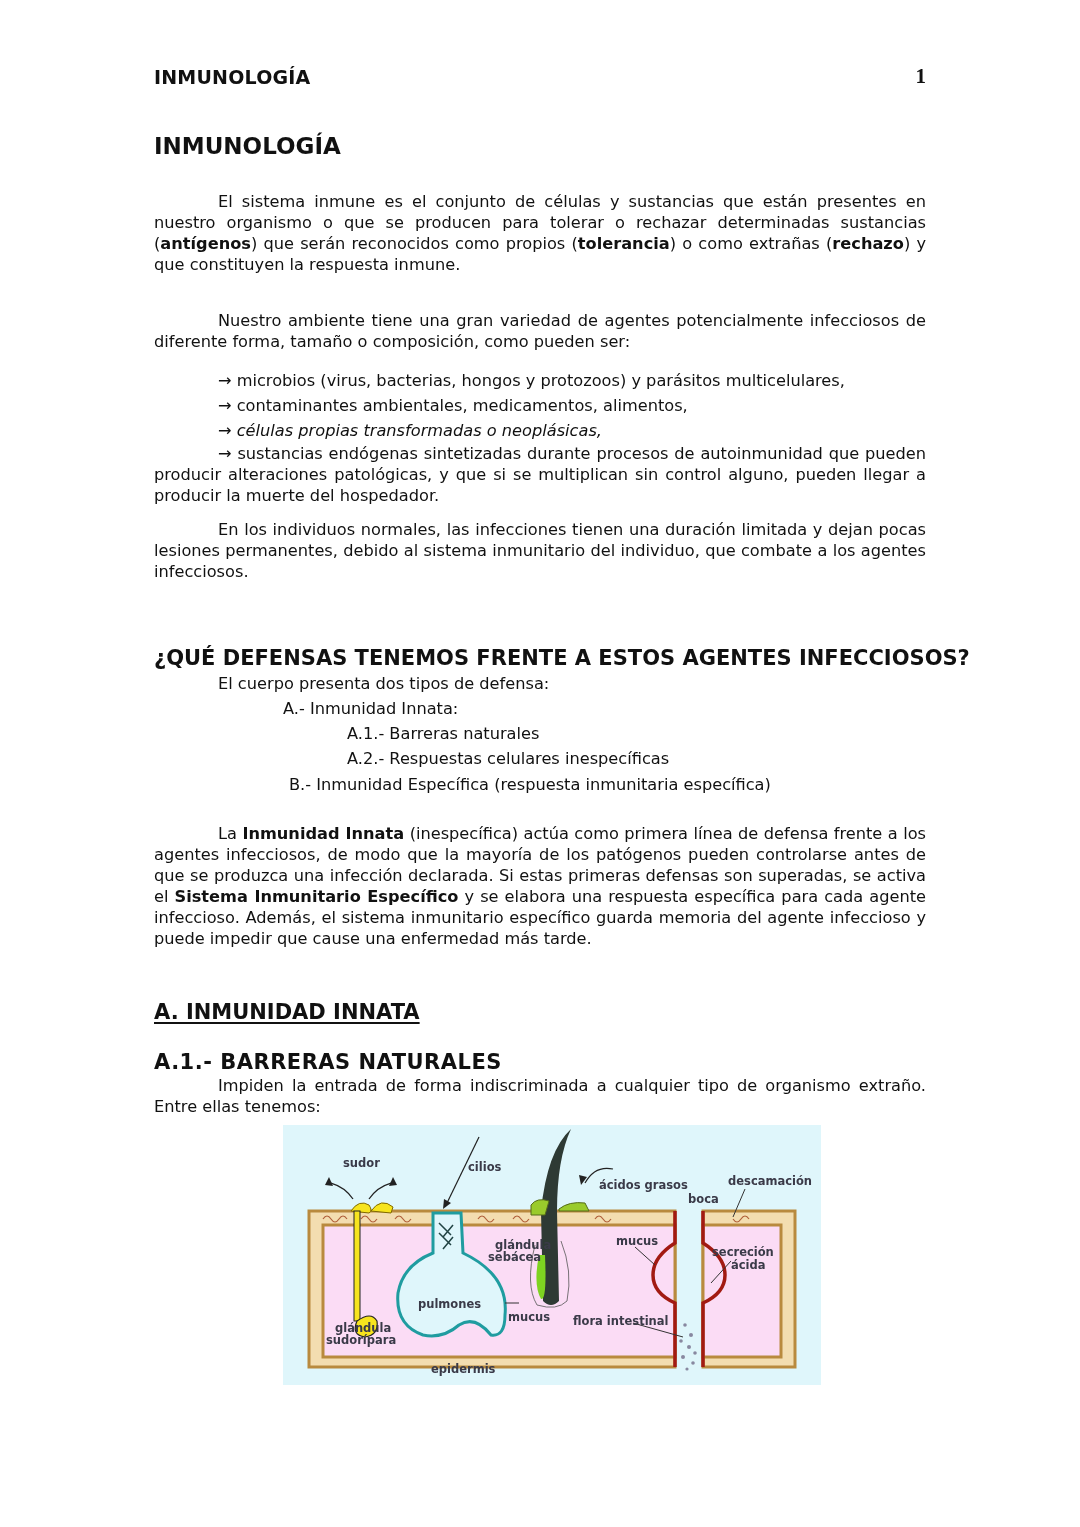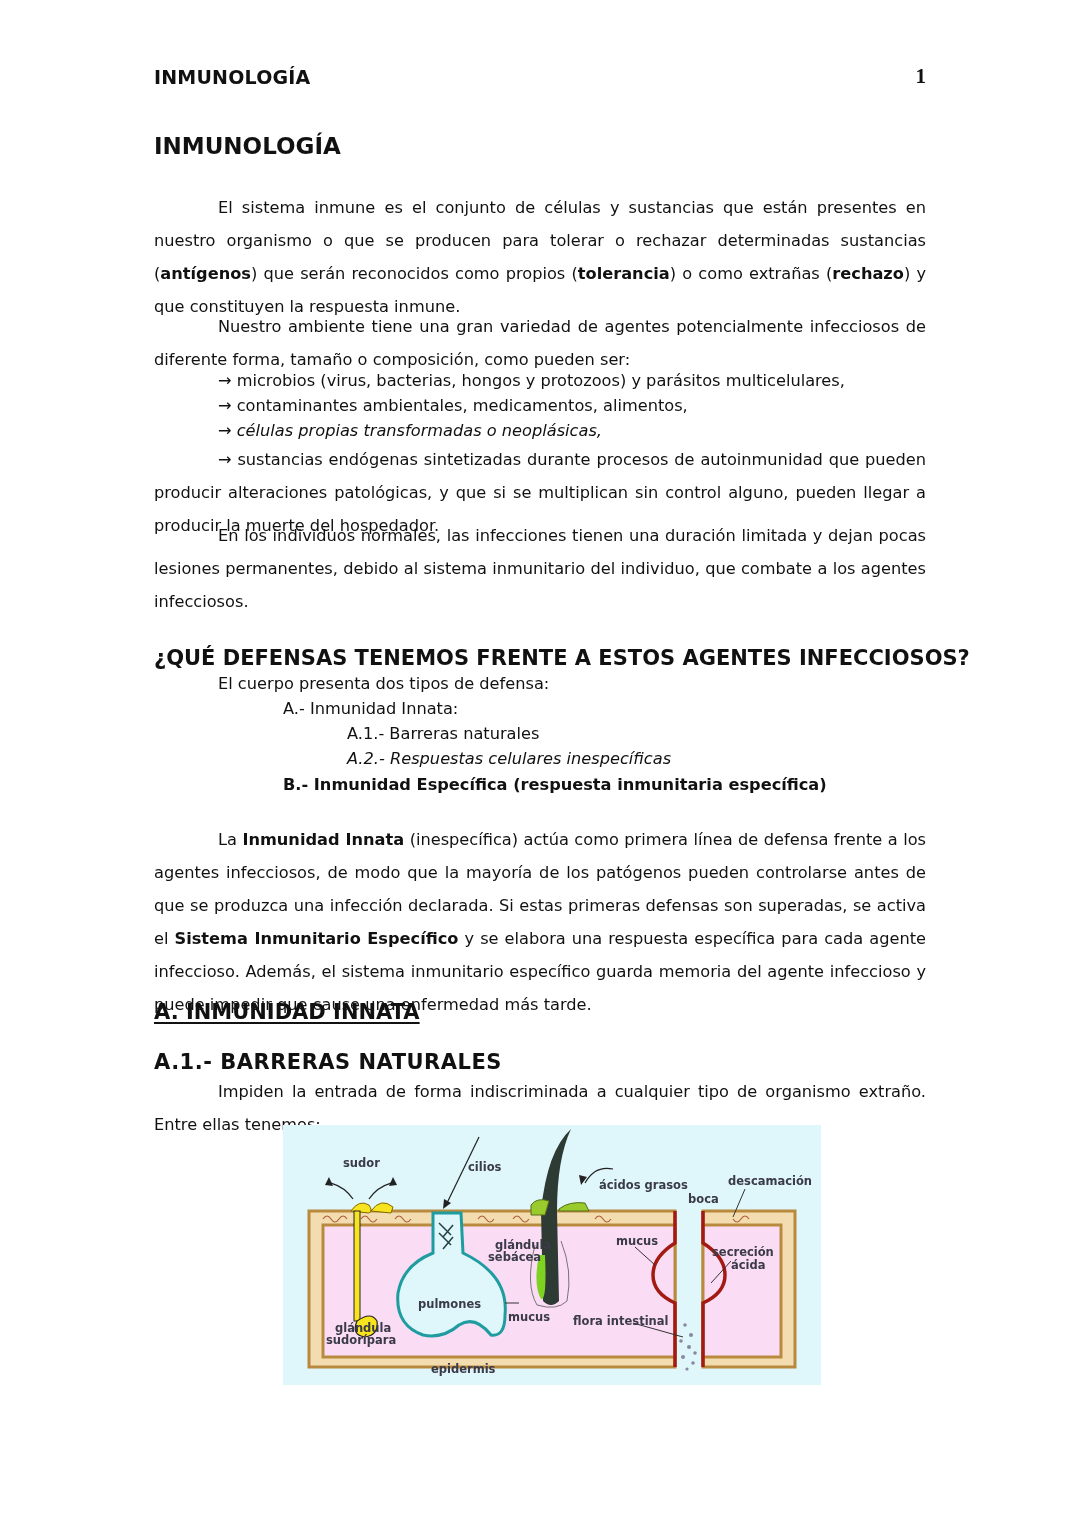--- a/index.html
+++ b/index.html
@@ -2,21 +2,21 @@
 <html><head>
 <meta charset="utf-8">
 <style>
   html, body { margin: 0; padding: 0; background: #ffffff; }
   body { width: 1080px; height: 1527px; position: relative; overflow: hidden;
          font-family: "DejaVu Sans", sans-serif; color: #111; }
   .running-header { position: absolute; top: 66px; left: 154px; width: 772px; height: 30px; }
   .rh-title { position: absolute; left: 0; top: 0; font-weight: bold; font-size: 19px; letter-spacing: 0.2px; }
   .rh-page { position: absolute; right: 0; top: -2px; font-family: "Liberation Serif", serif; font-weight: bold; font-size: 21px; }
   .main-title { position: absolute; top: 133px; left: 154px; font-weight: bold; font-size: 23px; }
-  .p { position: absolute; left: 154px; width: 772px; font-size: 16.2px; line-height: 33px; text-align: justify; }
+  .p { position: absolute; left: 154px; width: 772px; font-size: 16.2px; line-height: 21px; text-align: justify; }
   .indent { text-indent: 64px; }
   .line { position: absolute; font-size: 16.2px; line-height: 25.3px; white-space: nowrap; }
   .h { position: absolute; left: 154px; font-weight: bold; font-size: 21px; line-height: 25px; white-space: nowrap; }
   .u { text-decoration: underline; text-underline-offset: 3px; text-decoration-thickness: 2px; }
   .diagram { position: absolute; left: 283px; top: 1125px; width: 608px; height: 260px; }
   .diagram svg text { font-family: "DejaVu Sans", sans-serif; font-weight: bold; font-size: 11.5px; fill: #3a3a48; }
 </style>
 </head>
 <body>
 
@@ -35,22 +35,22 @@
 <div class="line" style="top:393px; left:218px;">→ contaminantes ambientales, medicamentos, alimentos,</div>
 <div class="line" style="top:418px; left:218px;font-style:italic;">→ células propias transformadas o neoplásicas,</div>
 <div class="p" style="top:443px; text-indent:64px;">→ sustancias endógenas sintetizadas durante procesos de autoinmunidad que pueden producir alteraciones patológicas, y que si se multiplican sin control alguno, pueden llegar a producir la muerte del hospedador.</div>
 
 <div class="p indent" style="top:519px;">En los individuos normales, las infecciones tienen una duración limitada y dejan pocas lesiones permanentes, debido al sistema inmunitario del individuo, que combate a los agentes infecciosos.</div>
 
 <div class="h" style="top:646px;">¿QUÉ DEFENSAS TENEMOS FRENTE A ESTOS AGENTES INFECCIOSOS?</div>
 <div class="line" style="top:671px; left:218px;">El cuerpo presenta dos tipos de defensa:</div>
 <div class="line" style="top:696px; left:283px;">A.- Inmunidad Innata:</div>
 <div class="line" style="top:721px; left:347px;">A.1.- Barreras naturales</div>
-<div class="line" style="top:746px; left:347px;font-style:italic;">A.2.- Respuestas celulares inespecíficas</div>
-<div class="line" style="top:772px; left:283px;font-weight:bold;">B.- Inmunidad Específica (respuesta inmunitaria específica)</div>
+<div class="line" style="top:746px; left:347px;">A.2.- Respuestas celulares inespecíficas</div>
+<div class="line" style="top:772px; left:289px;">B.- Inmunidad Específica (respuesta inmunitaria específica)</div>
 
 <div class="p indent" style="top:823px;"><span>La </span><b>Inmunidad Innata</b><span> (inespecífica) actúa como primera línea de defensa frente a los agentes infecciosos, de modo que la mayoría de los patógenos pueden controlarse antes de que se produzca una infección declarada. Si estas primeras defensas son superadas, se activa el </span><b>Sistema Inmunitario Específico</b><span> y se elabora una respuesta específica para cada agente infeccioso. Además, el sistema inmunitario específico guarda memoria del agente infeccioso y puede impedir que cause una enfermedad más tarde.</span></div>
 
 <div class="h" style="top:1000px;"><span class="u">A. INMUNIDAD INNATA</span></div>
 <div class="h" style="top:1050px; letter-spacing:0.5px;">A.1.- BARRERAS NATURALES</div>
 <div class="p indent" style="top:1075px;">Impiden la entrada de forma indiscriminada a cualquier tipo de organismo extraño. Entre ellas tenemos:</div>
 
 <div class="diagram">
   <svg width="538" height="260" viewBox="0 0 538 260" xmlns="http://www.w3.org/2000/svg">
     <rect x="0" y="0" width="538" height="260" fill="#dff6fb"></rect>

